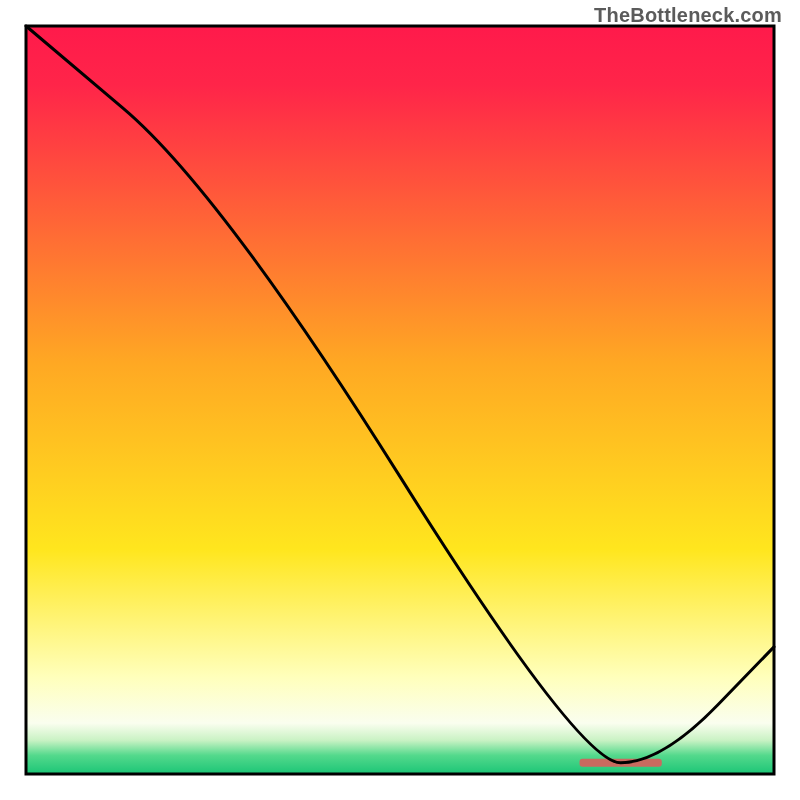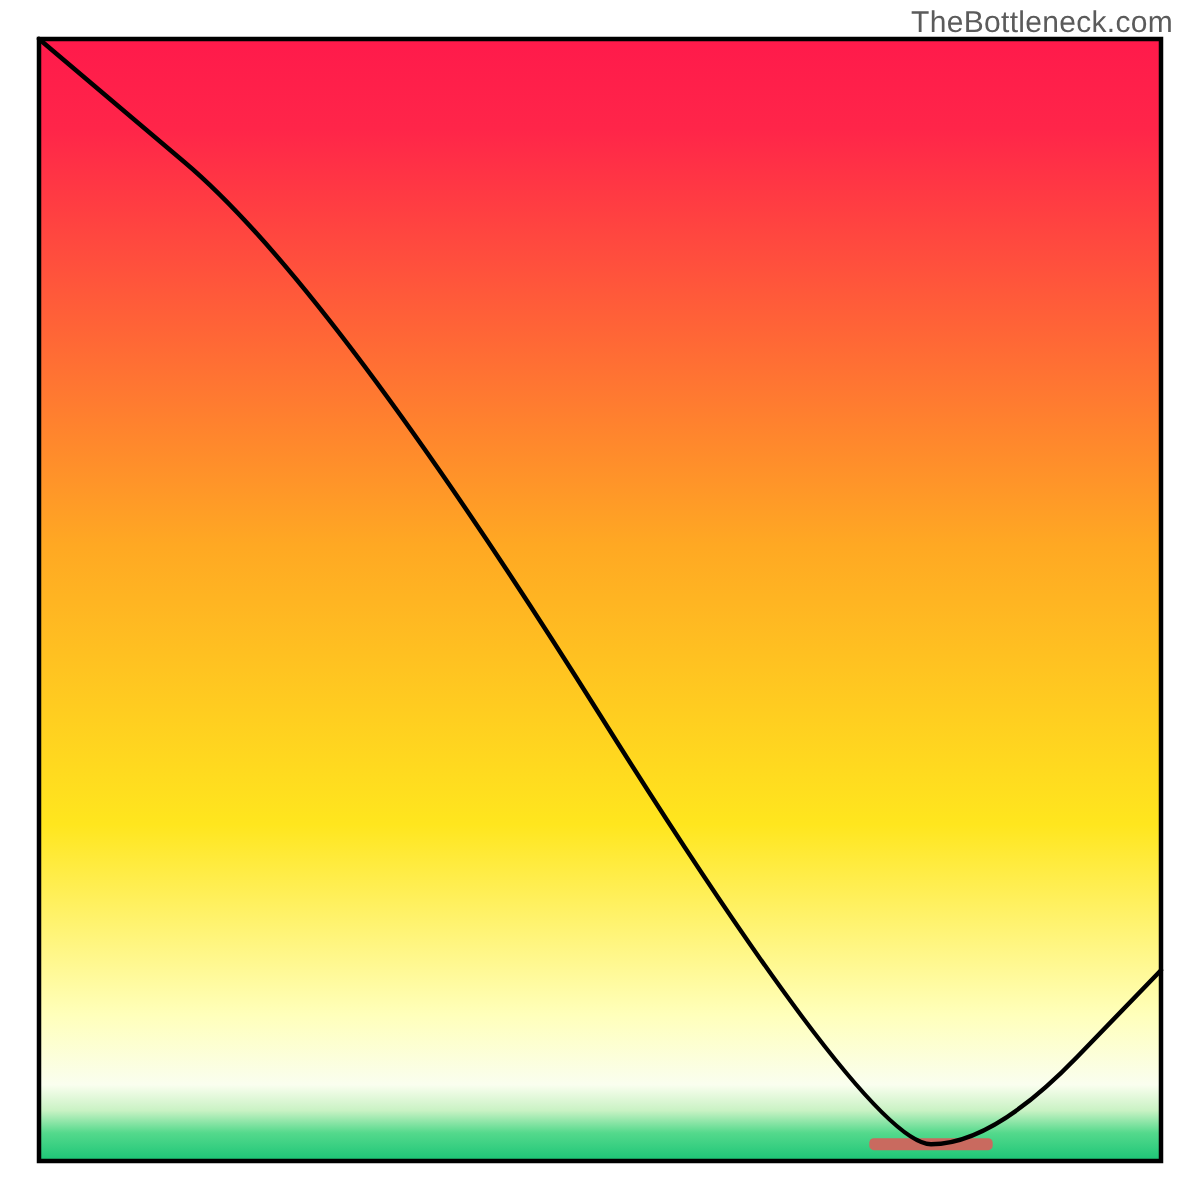--- a/index.html
+++ b/index.html
@@ -14,21 +14,21 @@
   .container {
     position: relative;
     width: 800px;
     height: 800px;
   }
   .watermark {
     position: absolute;
     top: 4px;
     right: 18px;
     font-size: 20px;
-    font-weight: 400;
+    font-weight: 700;
     color: #5b5b5b;
     letter-spacing: 0.2px;
     z-index: 5;
   }
   svg.chart {
     position: absolute;
     top: 0;
     left: 0;
   }
 </style>

